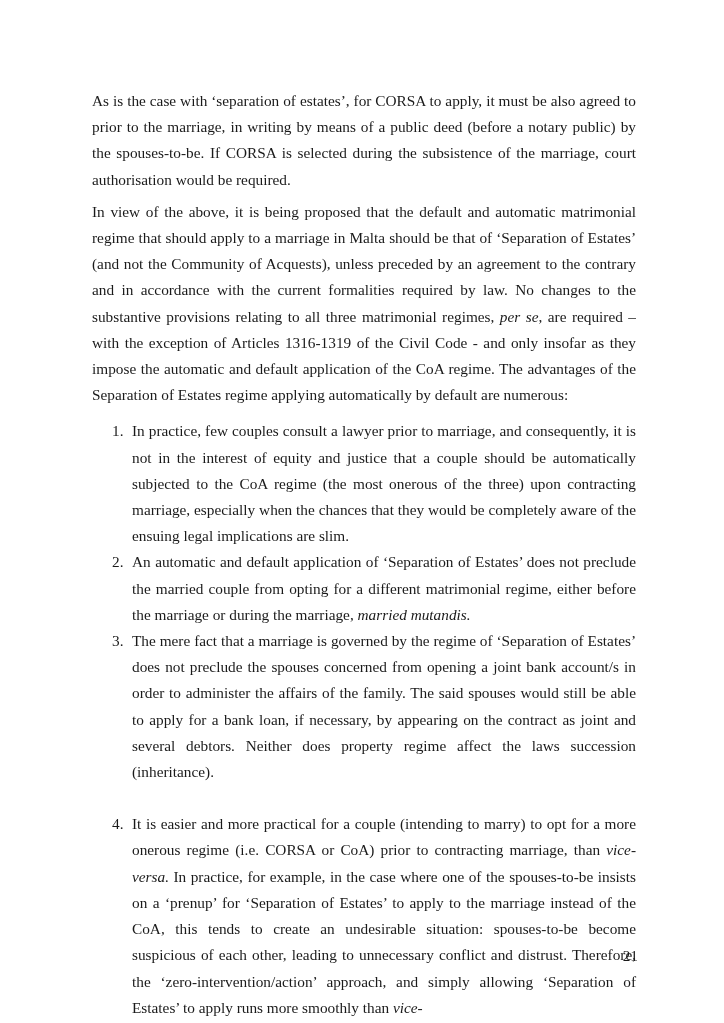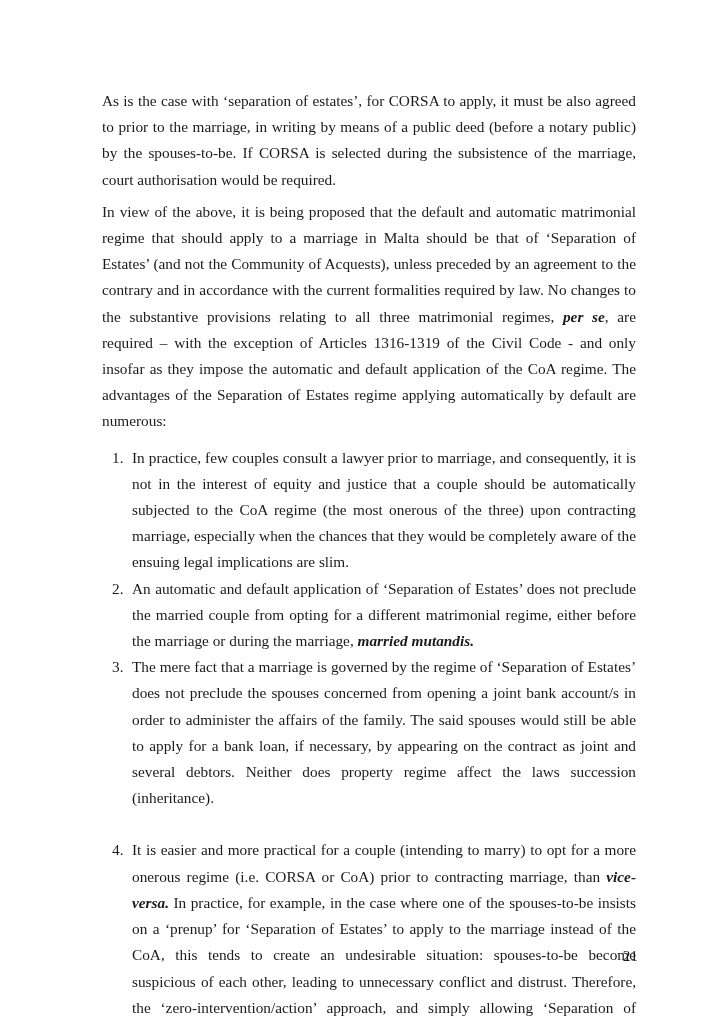--- a/index.html
+++ b/index.html
@@ -17,21 +17,21 @@
     }
     .page {
       position: absolute;
       left: 88px;
       top: 88px;
       width: 548px;
       font-size: 15.3px;
       line-height: 26.2px;
     }
     p.para {
-      margin: 0 0 6px 14px;
+      margin: 0 0 6px 4px;
       text-align: justify;
     }
     ol.points {
       list-style: none;
       margin: 0;
       padding: 0;
     }
     ol.points li {
       position: relative;
       padding-left: 44px;
@@ -44,21 +44,20 @@
       top: 0;
     }
     ol.points li.gap-before {
       margin-top: 26px;
     }
     .first-list-item {
       margin-top: 10px !important;
     }
     em {
       font-style: italic;
-      font-weight: bold;
     }
     .page-number {
       position: absolute;
       left: 618px;
       top: 946px;
       font-size: 15.3px;
       line-height: 20px;
       width: 20px;
       text-align: right;
     }

